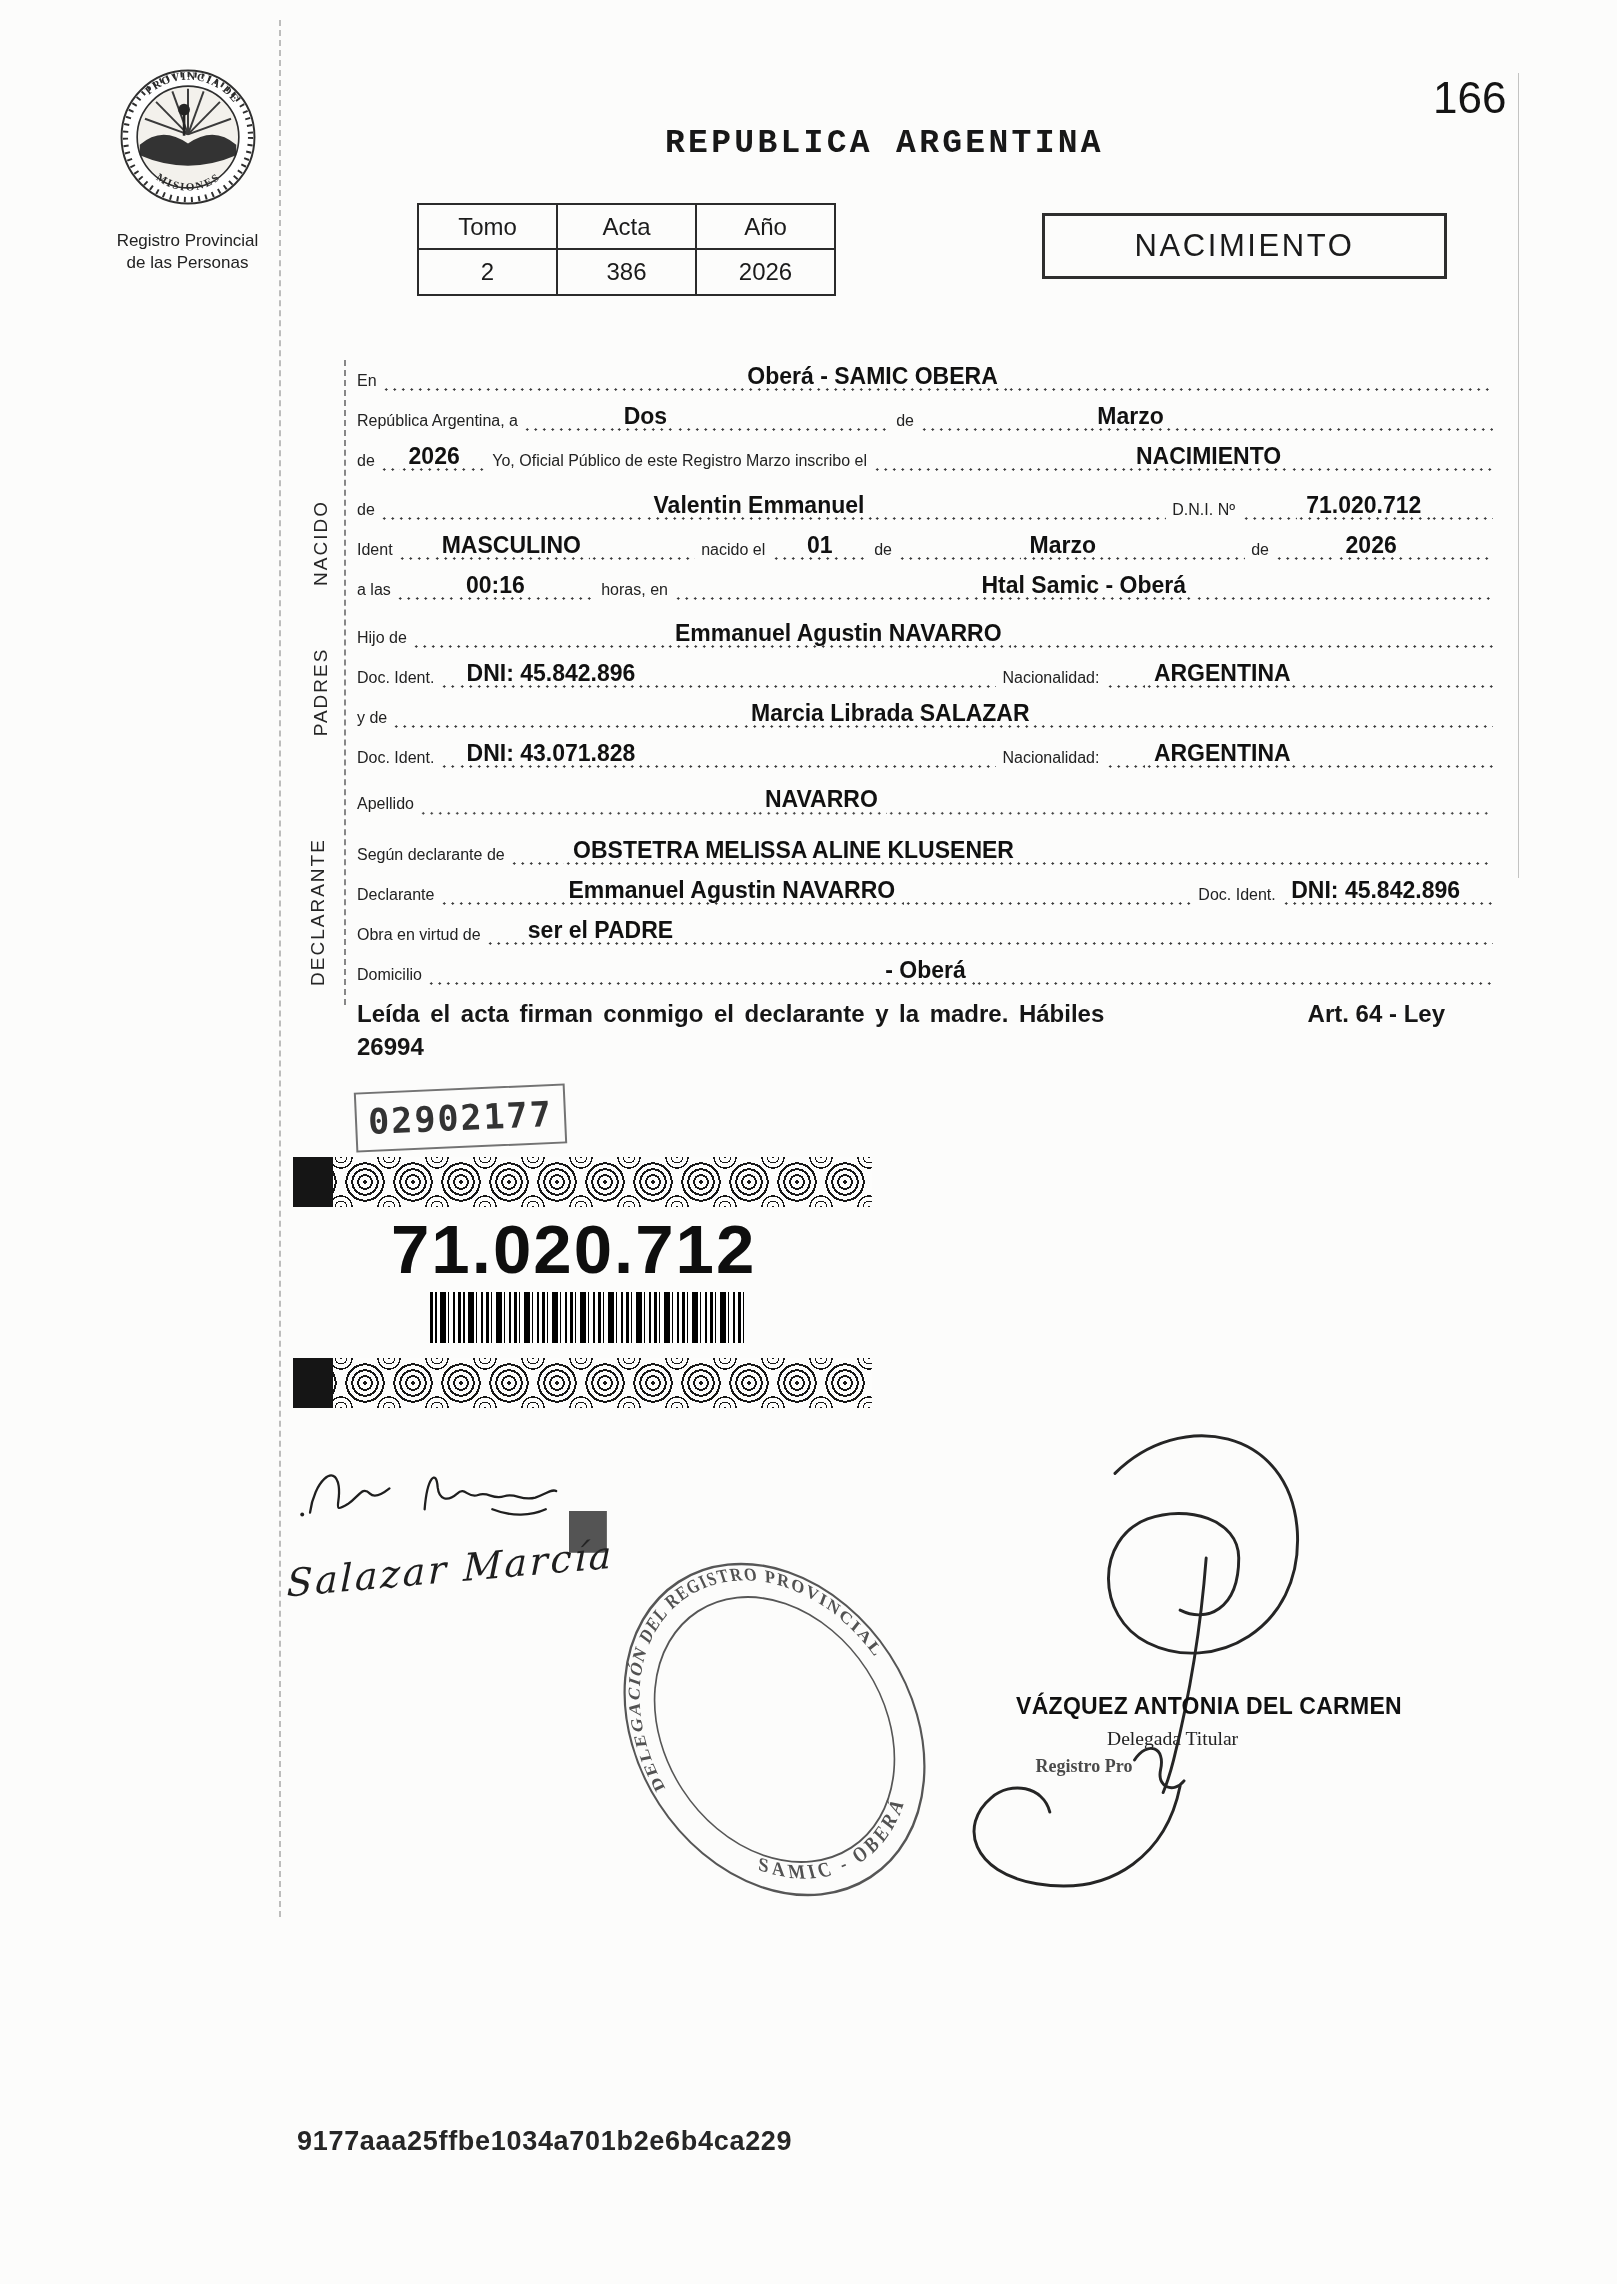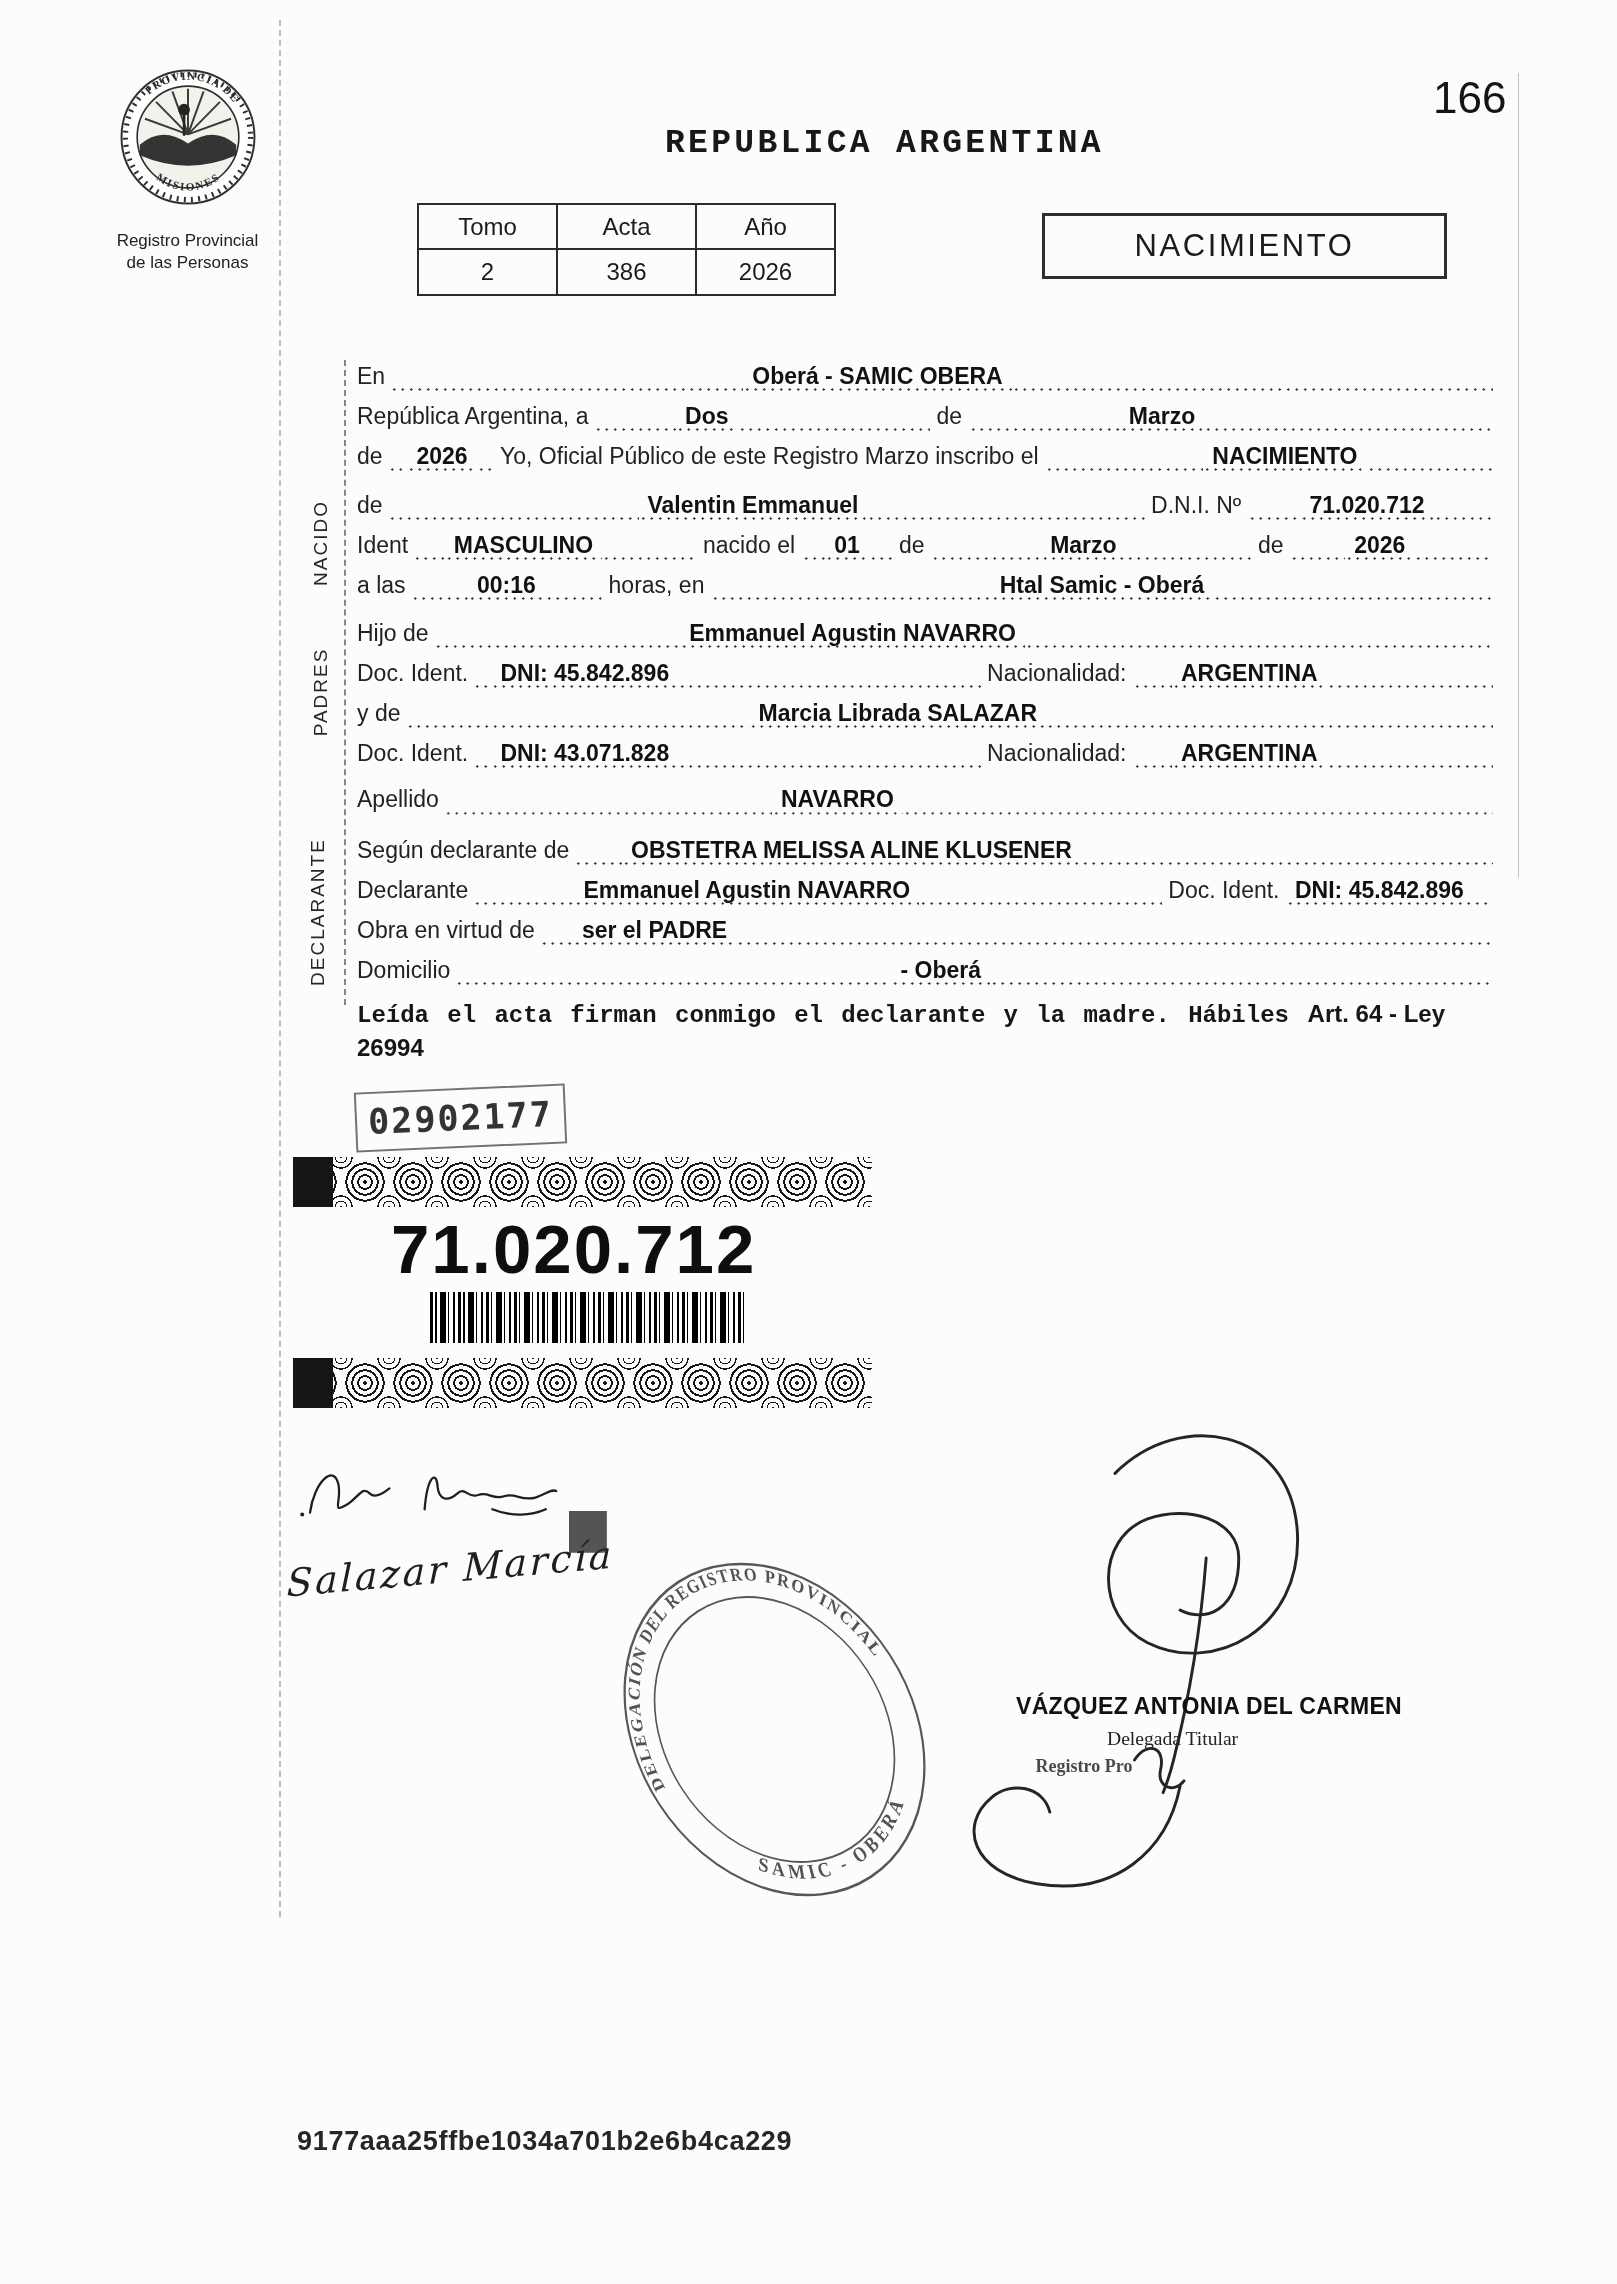--- a/index.html
+++ b/index.html
@@ -32,39 +32,39 @@
   .rec-table th{width:124px;}
   .type-box{
     position:absolute;left:1042px;top:213px;width:399px;height:60px;border:3.3px solid #2e2e2e;
     display:flex;align-items:center;justify-content:center;font-size:31px;letter-spacing:2.6px;color:#1b1b1b;
   }
 
   
   .form{position:absolute;left:357px;top:352px;width:1136px;}
   .row{display:flex;align-items:flex-end;height:40px;}
   .gap14{height:9px;} .gap12{height:7.8px;} .gap10{height:6.5px;} .gap16{height:10.4px;}
-  .lbl,.txt{font-size:23px;white-space:nowrap;padding:0 5.2px 2px 0;color:#222;}
+  .lbl,.txt{font-size:16px;white-space:nowrap;padding:0 5.2px 2px 0;color:#222;}
   .txt{padding:0 6.5px 2px 6.5px;}
   .val{
     font-weight:700;font-size:23px;white-space:nowrap;padding:0 9px 2px;color:#111;
     background-image:radial-gradient(circle,#3c3c3c 1.2px,rgba(0,0,0,0) 1.3px);
     background-size:8.5px 4.6px;background-repeat:repeat-x;background-position:left bottom;
   }
   .dots{
     flex:1 1 0;height:29px;
     background-image:radial-gradient(circle,#3c3c3c 1.2px,rgba(0,0,0,0) 1.3px);
     background-size:8.5px 4.6px;background-repeat:repeat-x;background-position:left bottom;
   }
   .vlabel{
     position:absolute;transform:translate(-50%,-50%) rotate(-90deg);white-space:nowrap;
     font-size:19px;letter-spacing:2px;color:#262626;
   }
   .closing{margin-top:14.3px;width:1088px;font-weight:700;font-size:24px;color:#161616;}
   .closing .l1{display:flex;justify-content:space-between;align-items:baseline;}
-  .closing .l1 span:first-child{word-spacing:3.9px;font-family:Liberation Mono, monospace;}
+  .closing .l1 span:first-child{word-spacing:3.9px;}
   .closing .l2{margin-top:5.2px;}
 
   
   .serial{
     position:absolute;left:355px;top:1088px;width:207px;height:56px;
     border:2px solid rgba(70,70,70,.75);transform:rotate(-2.5deg);
     display:flex;align-items:center;justify-content:center;
     font-family:"DejaVu Sans Mono",monospace;font-weight:700;font-size:35px;letter-spacing:2px;color:#333;
   }
   .guilloche{

